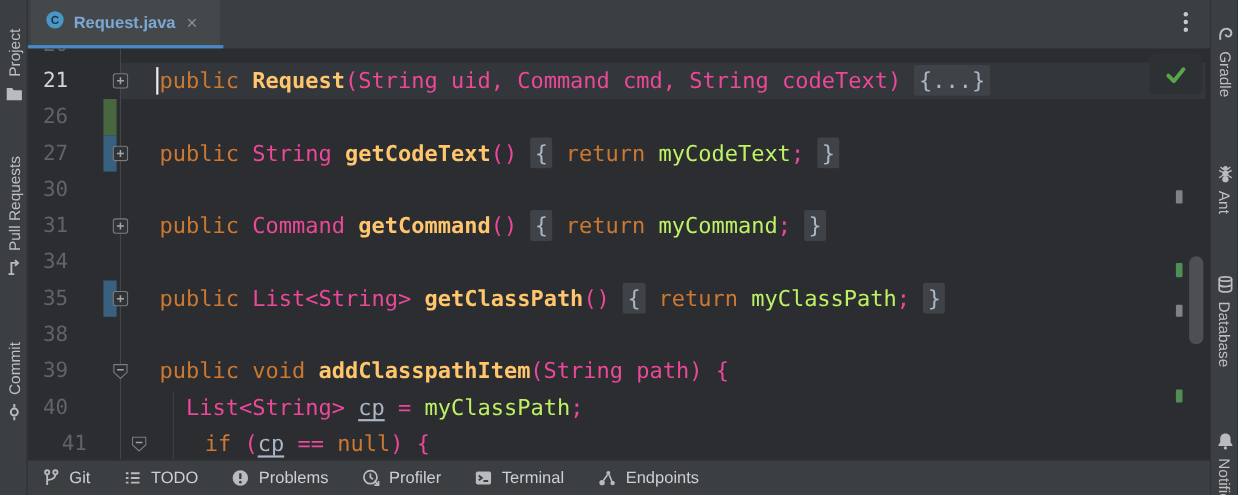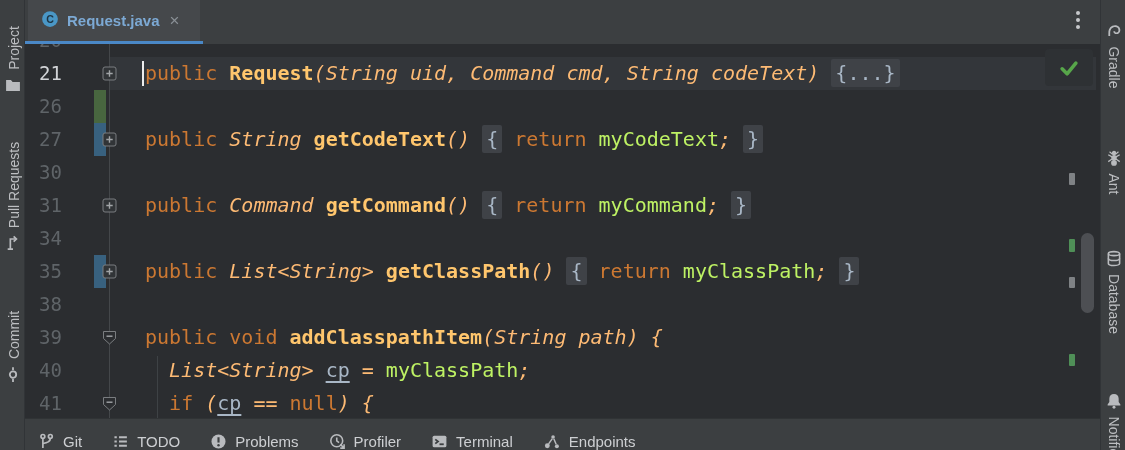--- a/index.html
+++ b/index.html
@@ -44,36 +44,36 @@
   .row.active .lnum { color:#D2D4D7; }
   .chg { position:absolute; left:69px; top:0; width:12px; height:33px; }
   .chg.added    { background:#48663F; }
   .chg.modified { background:#38617F; }
   .foldicon { position:absolute; left:77px; top:9px; width:15px; height:15px; z-index:2; }
   .code { position:absolute; left:120px; top:0; white-space:pre; line-height:33px; font-size:20px; }
   .caret { position:absolute; left:117px; top:4px; width:2px; height:25px; background:#EDEDED; z-index:3; }
   .tk-kw  { color:#CC7832; }
   .tk-fn  { color:#FFC66D; font-weight:bold;margin-top:22px; }
   .tk-fld { color:#bef264; }
-  .tk-def { color:#fdba74;font-style:italic; }
+  .tk-def { color:#ec4899; }
   .tk-ul  { color:#A9B7C6; text-decoration:underline; text-underline-offset:4px; }
   .tk-fold{ color:#A9B7C6; background:#3F4247; padding:2px 4px; border-radius:2px; }
 
   #inspection-widget { position:absolute; left:1020px; top:5px; width:48px; height:37px;
                        background:#2E3134; border-radius:4px; display:flex;
                        align-items:center; justify-content:center; z-index:3; cursor:default; }
   #scroll-thumb { position:absolute; left:1056px; top:189px; width:13px; height:80px;
                   border-radius:7px; background:rgba(120,123,126,.45); z-index:3; cursor:default; }
   .stripe-mark { position:absolute; left:1044px; width:6px; border-radius:1px; z-index:2; }
   .stripe-mark.gray  { background:#7F8285; }
   .stripe-mark.green { background:#4F8F57; }
 
   
   #bottombar { position:absolute; left:25px; right:25px; bottom:0; height:32px; background:#3C3F41;
-               border-top:1px solid #303335; display:flex; align-items:flex-end;
+               border-top:1px solid #303335; display:flex; align-items:center;
                padding-left:13px; gap:30px; z-index:4; }
   .tool-btn { display:flex; align-items:center; gap:8px; color:#CDCFD2; font-size:15px;
               white-space:nowrap; cursor:default; }
 </style>
 </head>
 <body>
 
 <div id="app">
 
   <div id="left-stripe" class="stripe">
@@ -193,21 +193,21 @@
           <div class="foldicon"><svg width="15" height="15" viewBox="0 0 15 15">
               <path d="M1.5 1.5h12v7L7.5 14 1.5 8.5z" fill="#2B2D30" stroke="#7A7D80"></path>
               <path d="M4.5 6.2h6" stroke="#A2A5A8" stroke-width="1.4"></path>
             </svg></div>
           <div class="code"><span class="tk-kw">public void </span><span class="tk-fn">addClasspathItem</span><span class="tk-def">(String path) {</span></div>
         </div>
         <div class="row" style="top: 310px;">
           <span class="lnum">40</span>
           <div class="code"><span class="tk-def">  List&lt;String&gt; </span><span class="tk-ul">cp</span><span class="tk-def"> = </span><span class="tk-fld">myClassPath</span><span class="tk-def">;</span></div>
         </div>
-        <div class="row" style="top: 343px;">
+        <div class="row" style="top: 343px; margin-left: 17px;">
           <span class="lnum">41</span>
           <div class="foldicon"><svg width="15" height="15" viewBox="0 0 15 15">
               <path d="M1.5 1.5h12v7L7.5 14 1.5 8.5z" fill="#2B2D30" stroke="#7A7D80"></path>
               <path d="M4.5 6.2h6" stroke="#A2A5A8" stroke-width="1.4"></path>
             </svg></div>
           <div class="code"><span class="tk-def">  </span><span class="tk-kw">if </span><span class="tk-def">(</span><span class="tk-ul">cp</span><span class="tk-def"> == </span><span class="tk-kw">null</span><span class="tk-def">) {</span></div>
         </div>
       </div>
     <div id="indent-guide"></div>
     <div id="inspection-widget">

